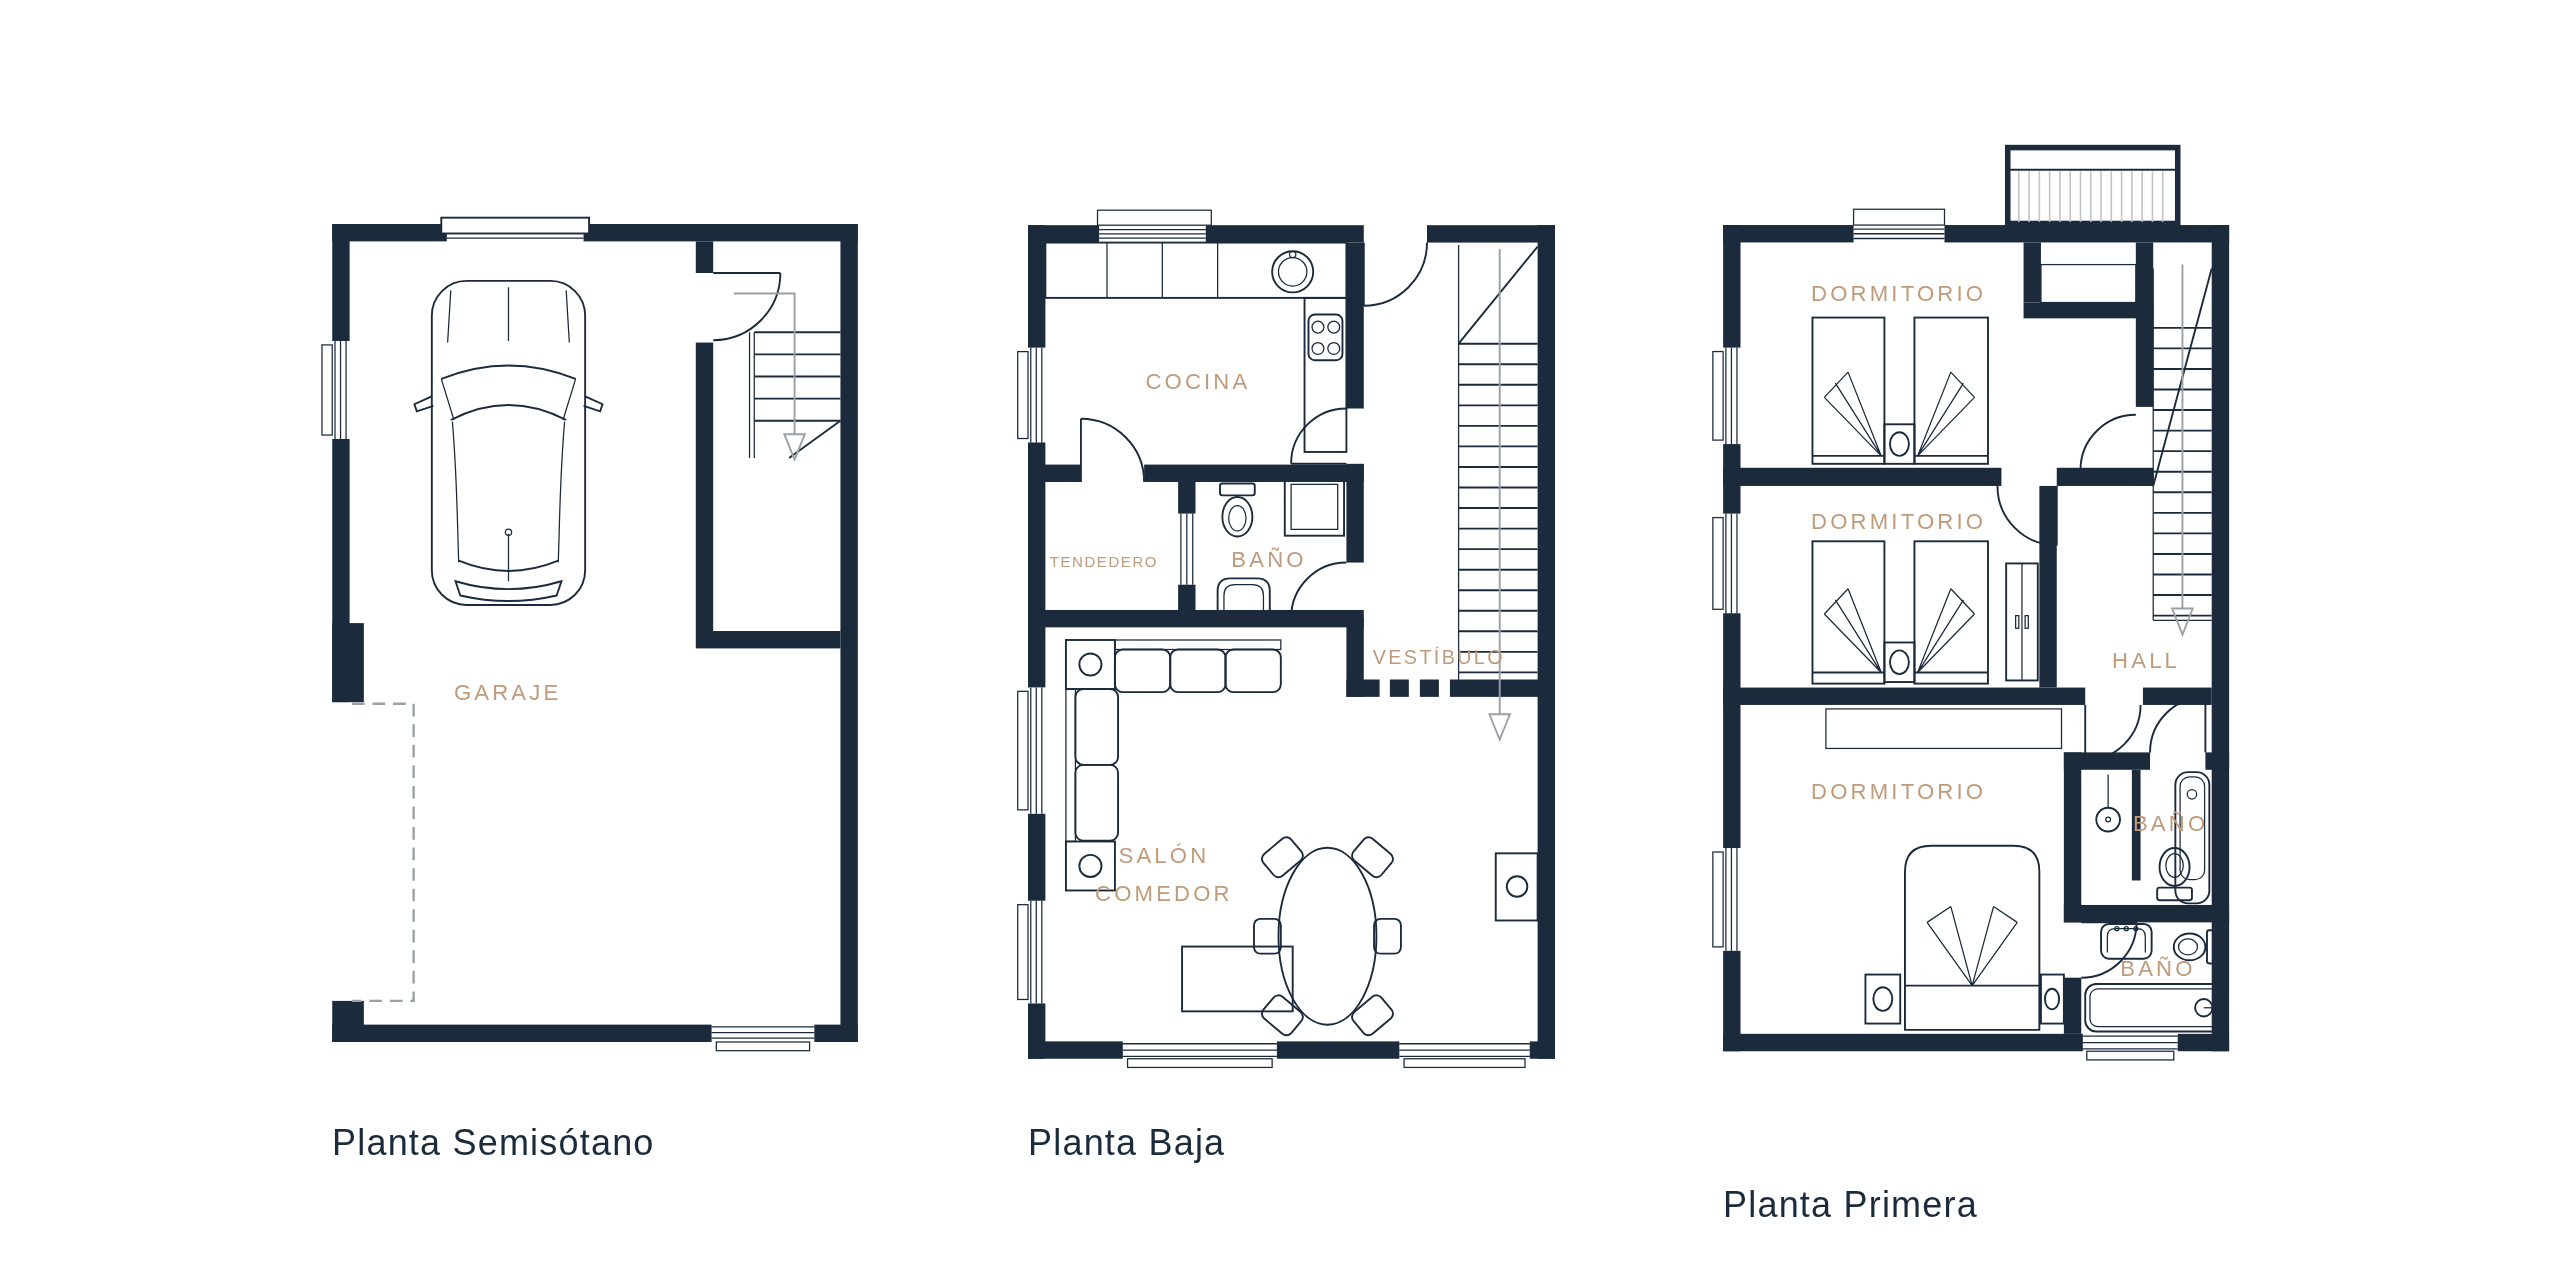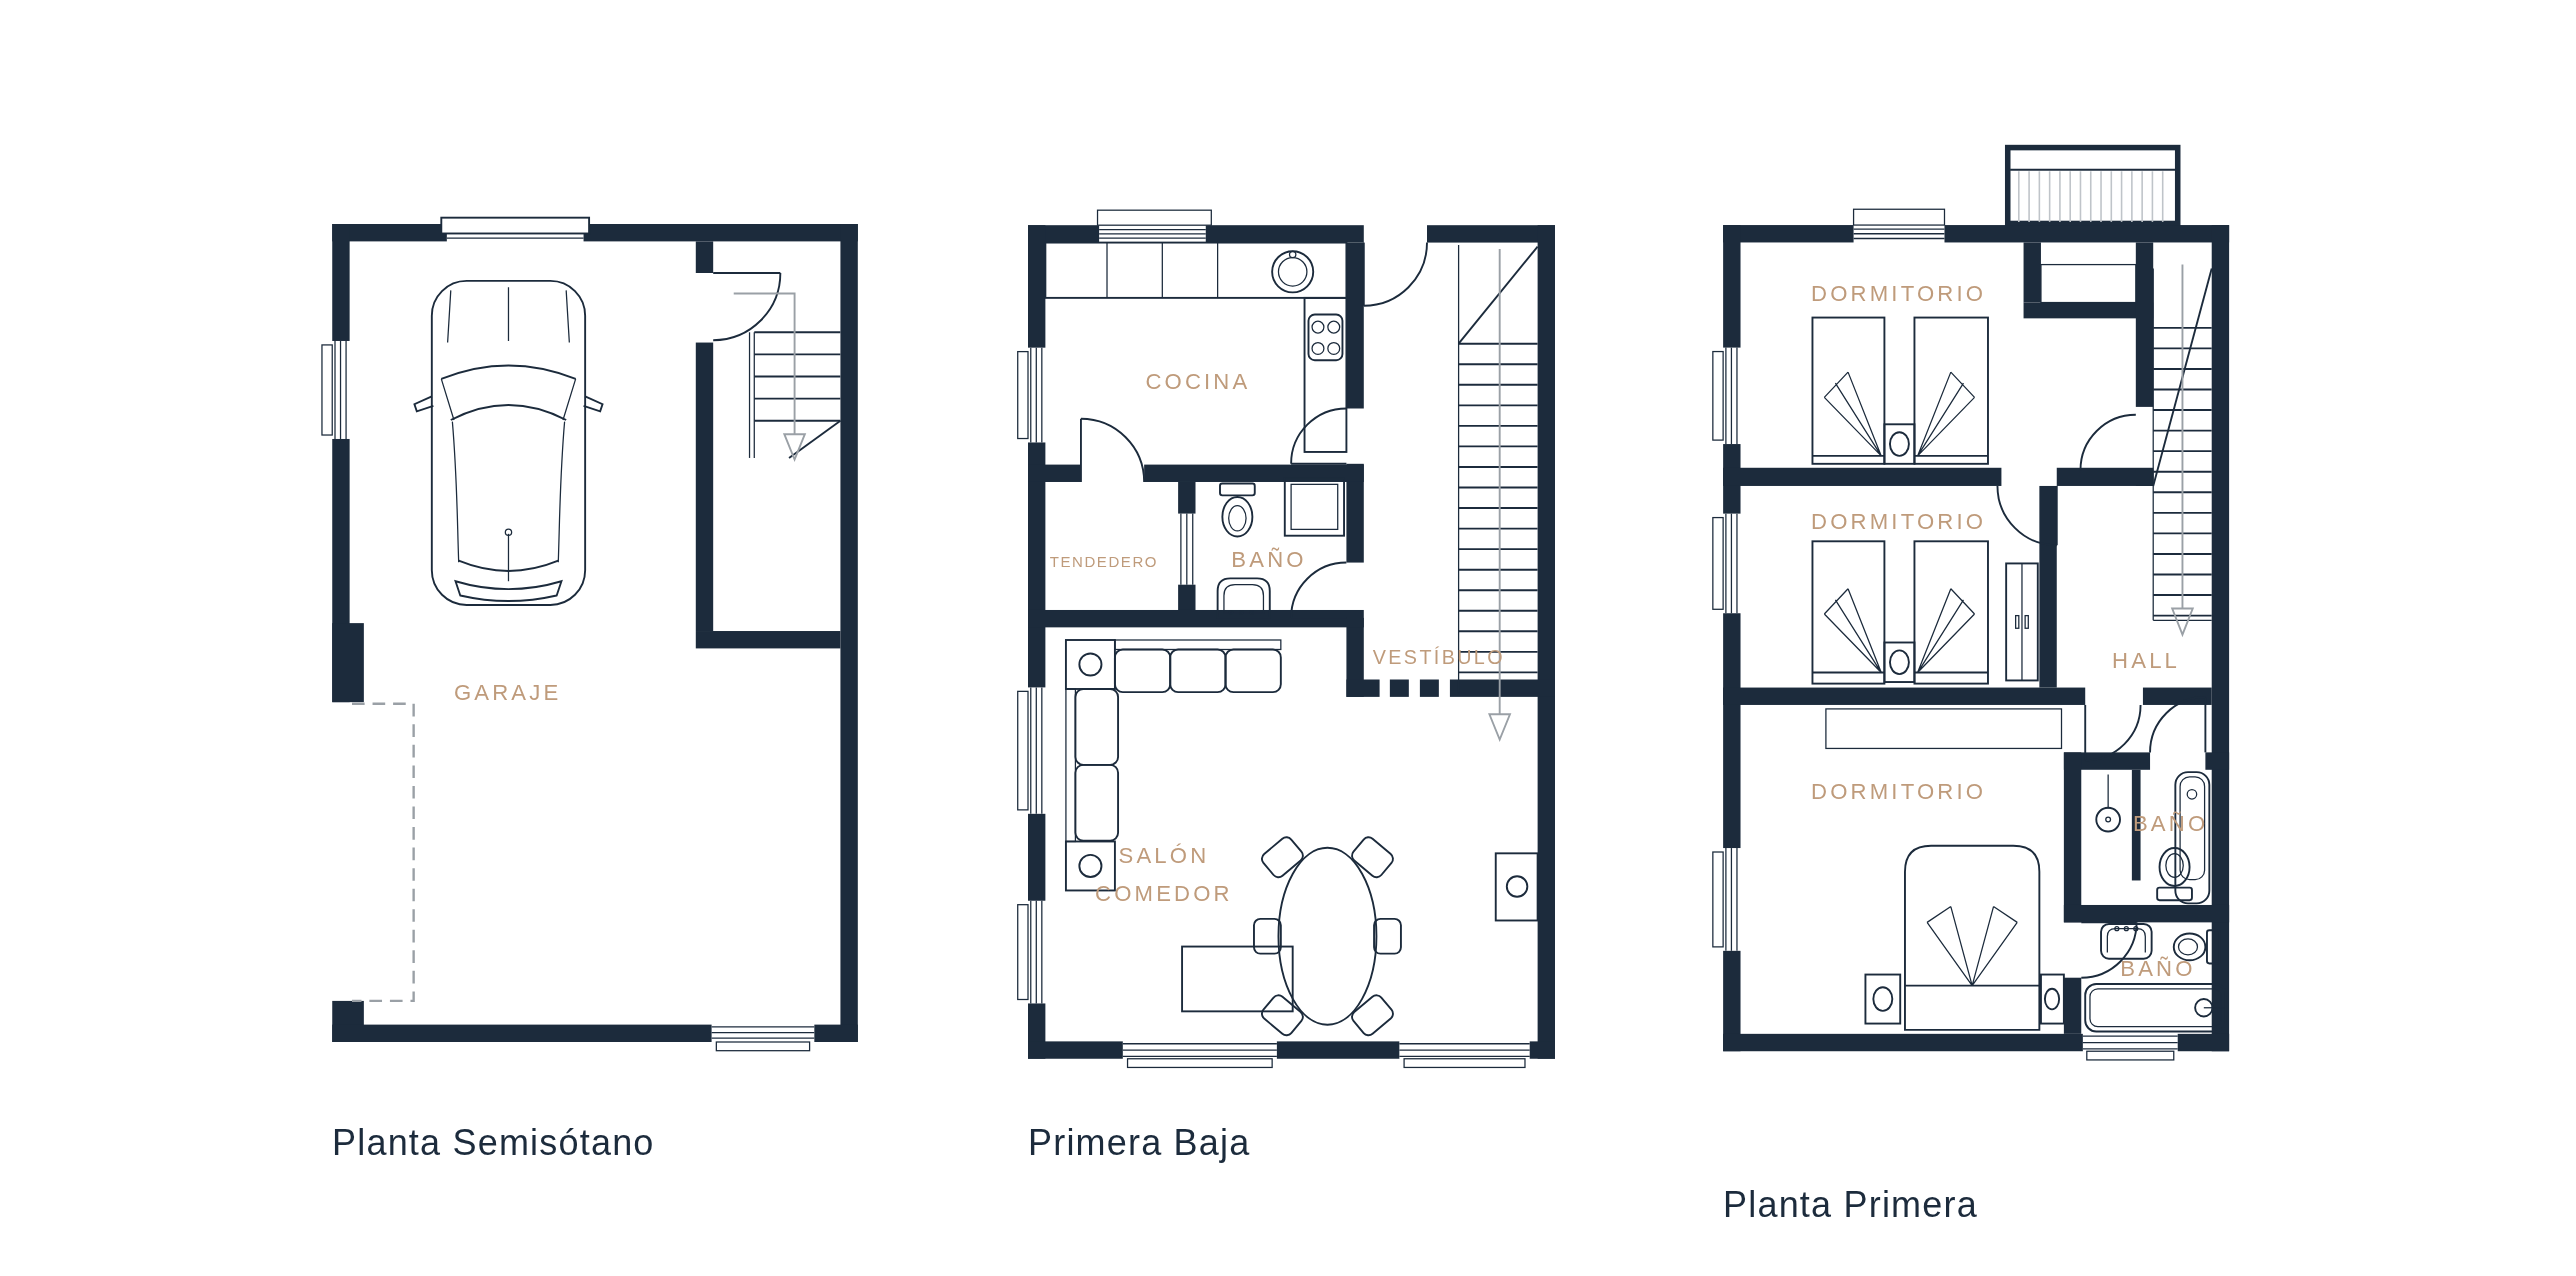--- a/index.html
+++ b/index.html
@@ -436,16 +436,16 @@
     <text class="lbl" x="222" y="826">DORMITORIO</text>
     <text class="lbl" x="566" y="866">BAÑO</text>
     <text class="lbl" x="550" y="1050">BAÑO</text>
   </svg>
 
   <svg class="plan" style="left:332px;top:224px;width:530px;height:818px" viewBox="0 0 670 1035">
     <path class="dash" d="M 25,607 H 103 V 983 H 25"></path>
   </svg>
 
   <div class="title" style="left:332px;top:1122px">Planta Semisótano</div>
-  <div class="title" style="left:1028px;top:1122px">Primera Baja</div>
+  <div class="title" style="left:1028px;top:1122px">Planta Baja</div>
   <div class="title" style="left:1723px;top:1184px">Planta Primera</div>
 </div>
 
 
 </body></html>

